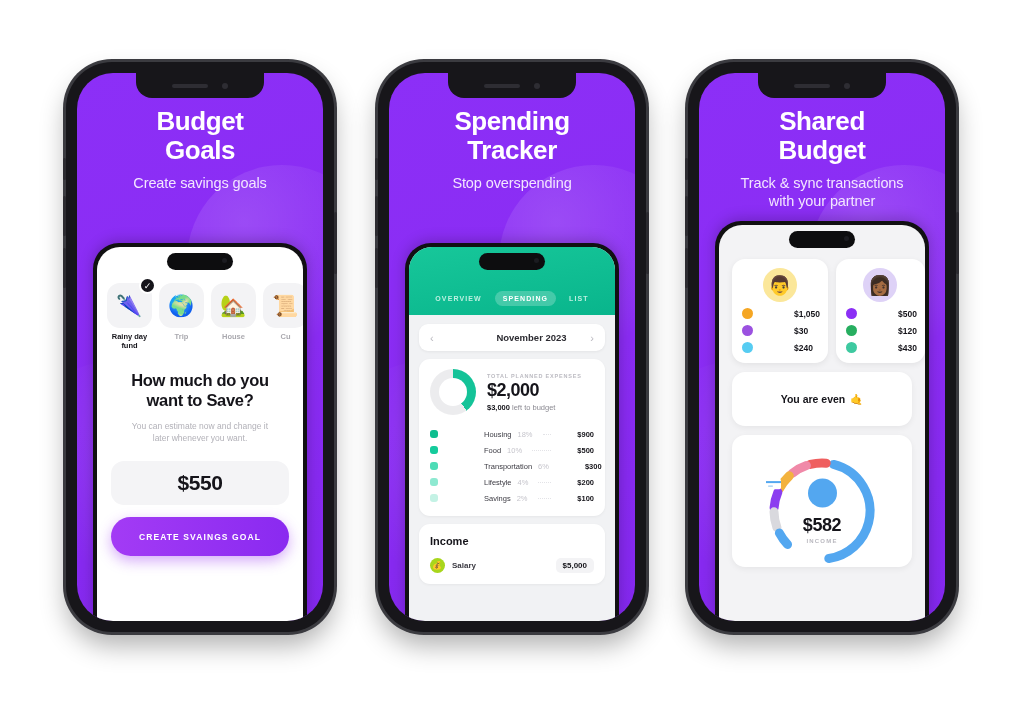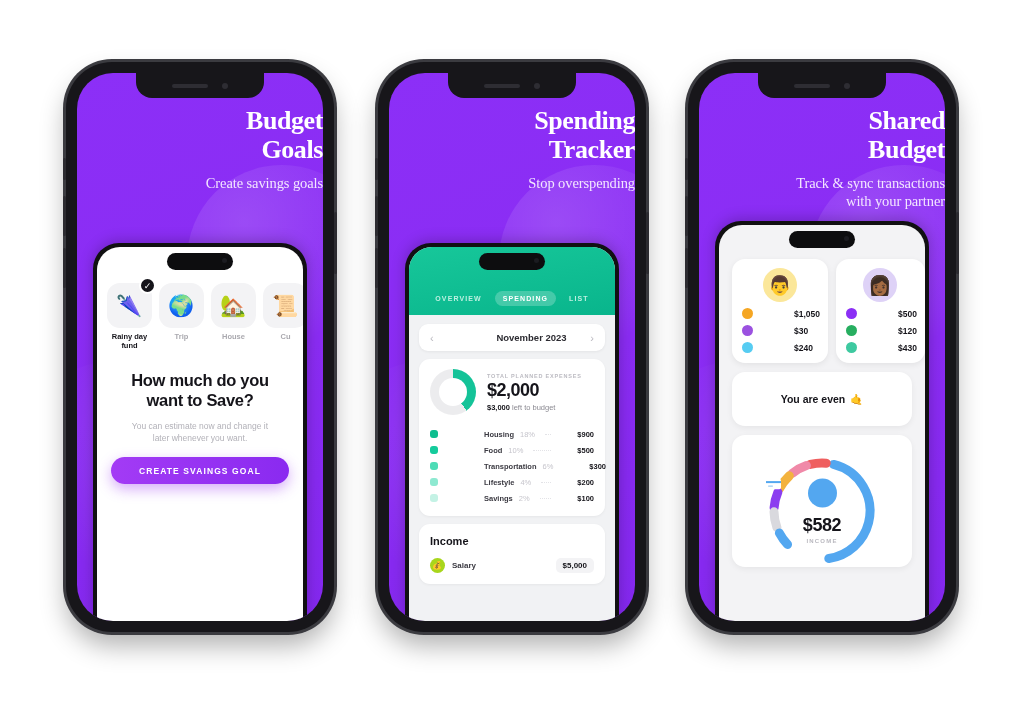--- a/index.html
+++ b/index.html
@@ -54,21 +54,21 @@
     position:absolute; left:50%; transform:translateX(-50%); top:0;
     width:128px; height:25px; background:#17161a;
     border-bottom-left-radius:16px; border-bottom-right-radius:16px;
     display:flex; align-items:center; justify-content:center; gap:14px;
     z-index:6;
   }
   .speaker { width:36px; height:4px; border-radius:3px; background:#2e2d33; }
   .cam     { width:6px;  height:6px; border-radius:50%; background:#2e2d33; }
 
   
-  .headline { position:relative; z-index:4; padding-top:34px; text-align:right;font-family:Liberation Serif, serif; }
+  .headline { position:relative; z-index:4; padding-top:34px; text-align:center; }
   .headline h1 {
     color:#fff; font-size:26px; line-height:1.1; font-weight:700;
     letter-spacing:-.4px;
   }
   .headline h1 .ln { display:block; }
   .headline p {
     margin-top:10px; color:#f3e6ff; font-size:14.5px; line-height:1.25;
     font-weight:400; letter-spacing:-.1px;
   }
   .headline p .ln { display:block; }
@@ -117,21 +117,21 @@
   .q-sub {
     margin-top:9px; text-align:center; font-size:8.5px; color:#b2b1b8; line-height:1.5; padding:0 24px;
   }
   .q-sub .ln { display:block; }
   .amount-box {
     margin:16px 14px 0 14px; height:44px; border-radius:13px; background:#f4f4f6;
     display:flex; align-items:center; justify-content:center;
     font-size:21px; font-weight:700; color:#15141a; letter-spacing:-.4px;
   }
   .cta {
-    margin:12px 14px 0 14px; height:27px; border-radius:20px;
+    margin:12px 14px 0 14px; height:39px; border-radius:20px;
     background:linear-gradient(90deg,#a33bf5,#8a2af0);
     display:flex; align-items:center; justify-content:center;
     color:#fff; font-size:8.5px; font-weight:700; letter-spacing:1.1px;
     box-shadow:0 5px 14px rgba(150,45,240,.40);
     border:none; cursor:pointer;
   }
 
   
   .app2 { height:100%; background:#f1f2f4; }
   .grn-head {
@@ -159,21 +159,21 @@
   .donut2::after{ content:""; position:absolute; inset:9px; background:#fff; border-radius:50%; }
   .tpe { font-size:5.5px; font-weight:700; letter-spacing:.8px; color:#bcbbc2; }
   .big2 { font-size:18px; font-weight:700; color:#15141a; letter-spacing:-.5px; margin-top:1px; }
   .left2 { font-size:7.5px; color:#8b8a92; margin-top:2px; }
   .left2 b { color:#15141a;margin-top:20px; }
   .cat-list { margin-top:11px; }
   .cat {
     display:flex; align-items:center; gap:6px; padding:3.5px 0; font-size:7.5px; color:#3b3a42;
   }
   .dot2 { width:8px; height:8px; border-radius:3px; flex:0 0 8px; }
-  .cat .nm { font-weight:700;padding-left:40px; }
+  .cat .nm { font-weight:400;padding-left:40px; }
   .cat .pc { color:#c6c5cc; }
   .cat .spacer { flex:1; border-bottom:1px dotted #e3e3e7; margin:0 4px; height:1px; }
   .cat .val { font-weight:700; color:#15141a;margin-left:16px; }
   .income-card { margin:8px 10px 0 10px; background:#fff; border-radius:11px; padding:11px; box-shadow:0 1px 3px rgba(0,0,0,.05); }
   .income-card h3 { font-size:11px; font-weight:700; color:#15141a; }
   .inc-row { display:flex; align-items:center; gap:7px; margin-top:11px; }
   .inc-ic { width:15px; height:15px; border-radius:50%; background:#a8d61c; display:flex;align-items:center;justify-content:center;font-size:8px;}
   .inc-nm { font-size:8px; font-weight:700; color:#3b3a42; }
   .inc-val { margin-left:auto; font-size:8px; font-weight:700; color:#15141a; background:#f3f3f5; padding:3px 7px; border-radius:5px; }
 
@@ -259,20 +259,21 @@
 
             <div class="q-title">
               <span class="ln">How much do you</span>
               <span class="ln">want to Save?</span>
             </div>
             <div class="q-sub">
               <span class="ln">You can estimate now and change it</span>
               <span class="ln">later whenever you want.</span>
             </div>
 
+            <div class="amount-box">$550</div>
             <div class="cta">CREATE SVAINGS  GOAL</div>
           </div>
         </div>
       </div>
     </div>
   </div>
 
   <div class="phone p2">
     <div class="side-btn mute"></div>
     <div class="side-btn volup"></div>

